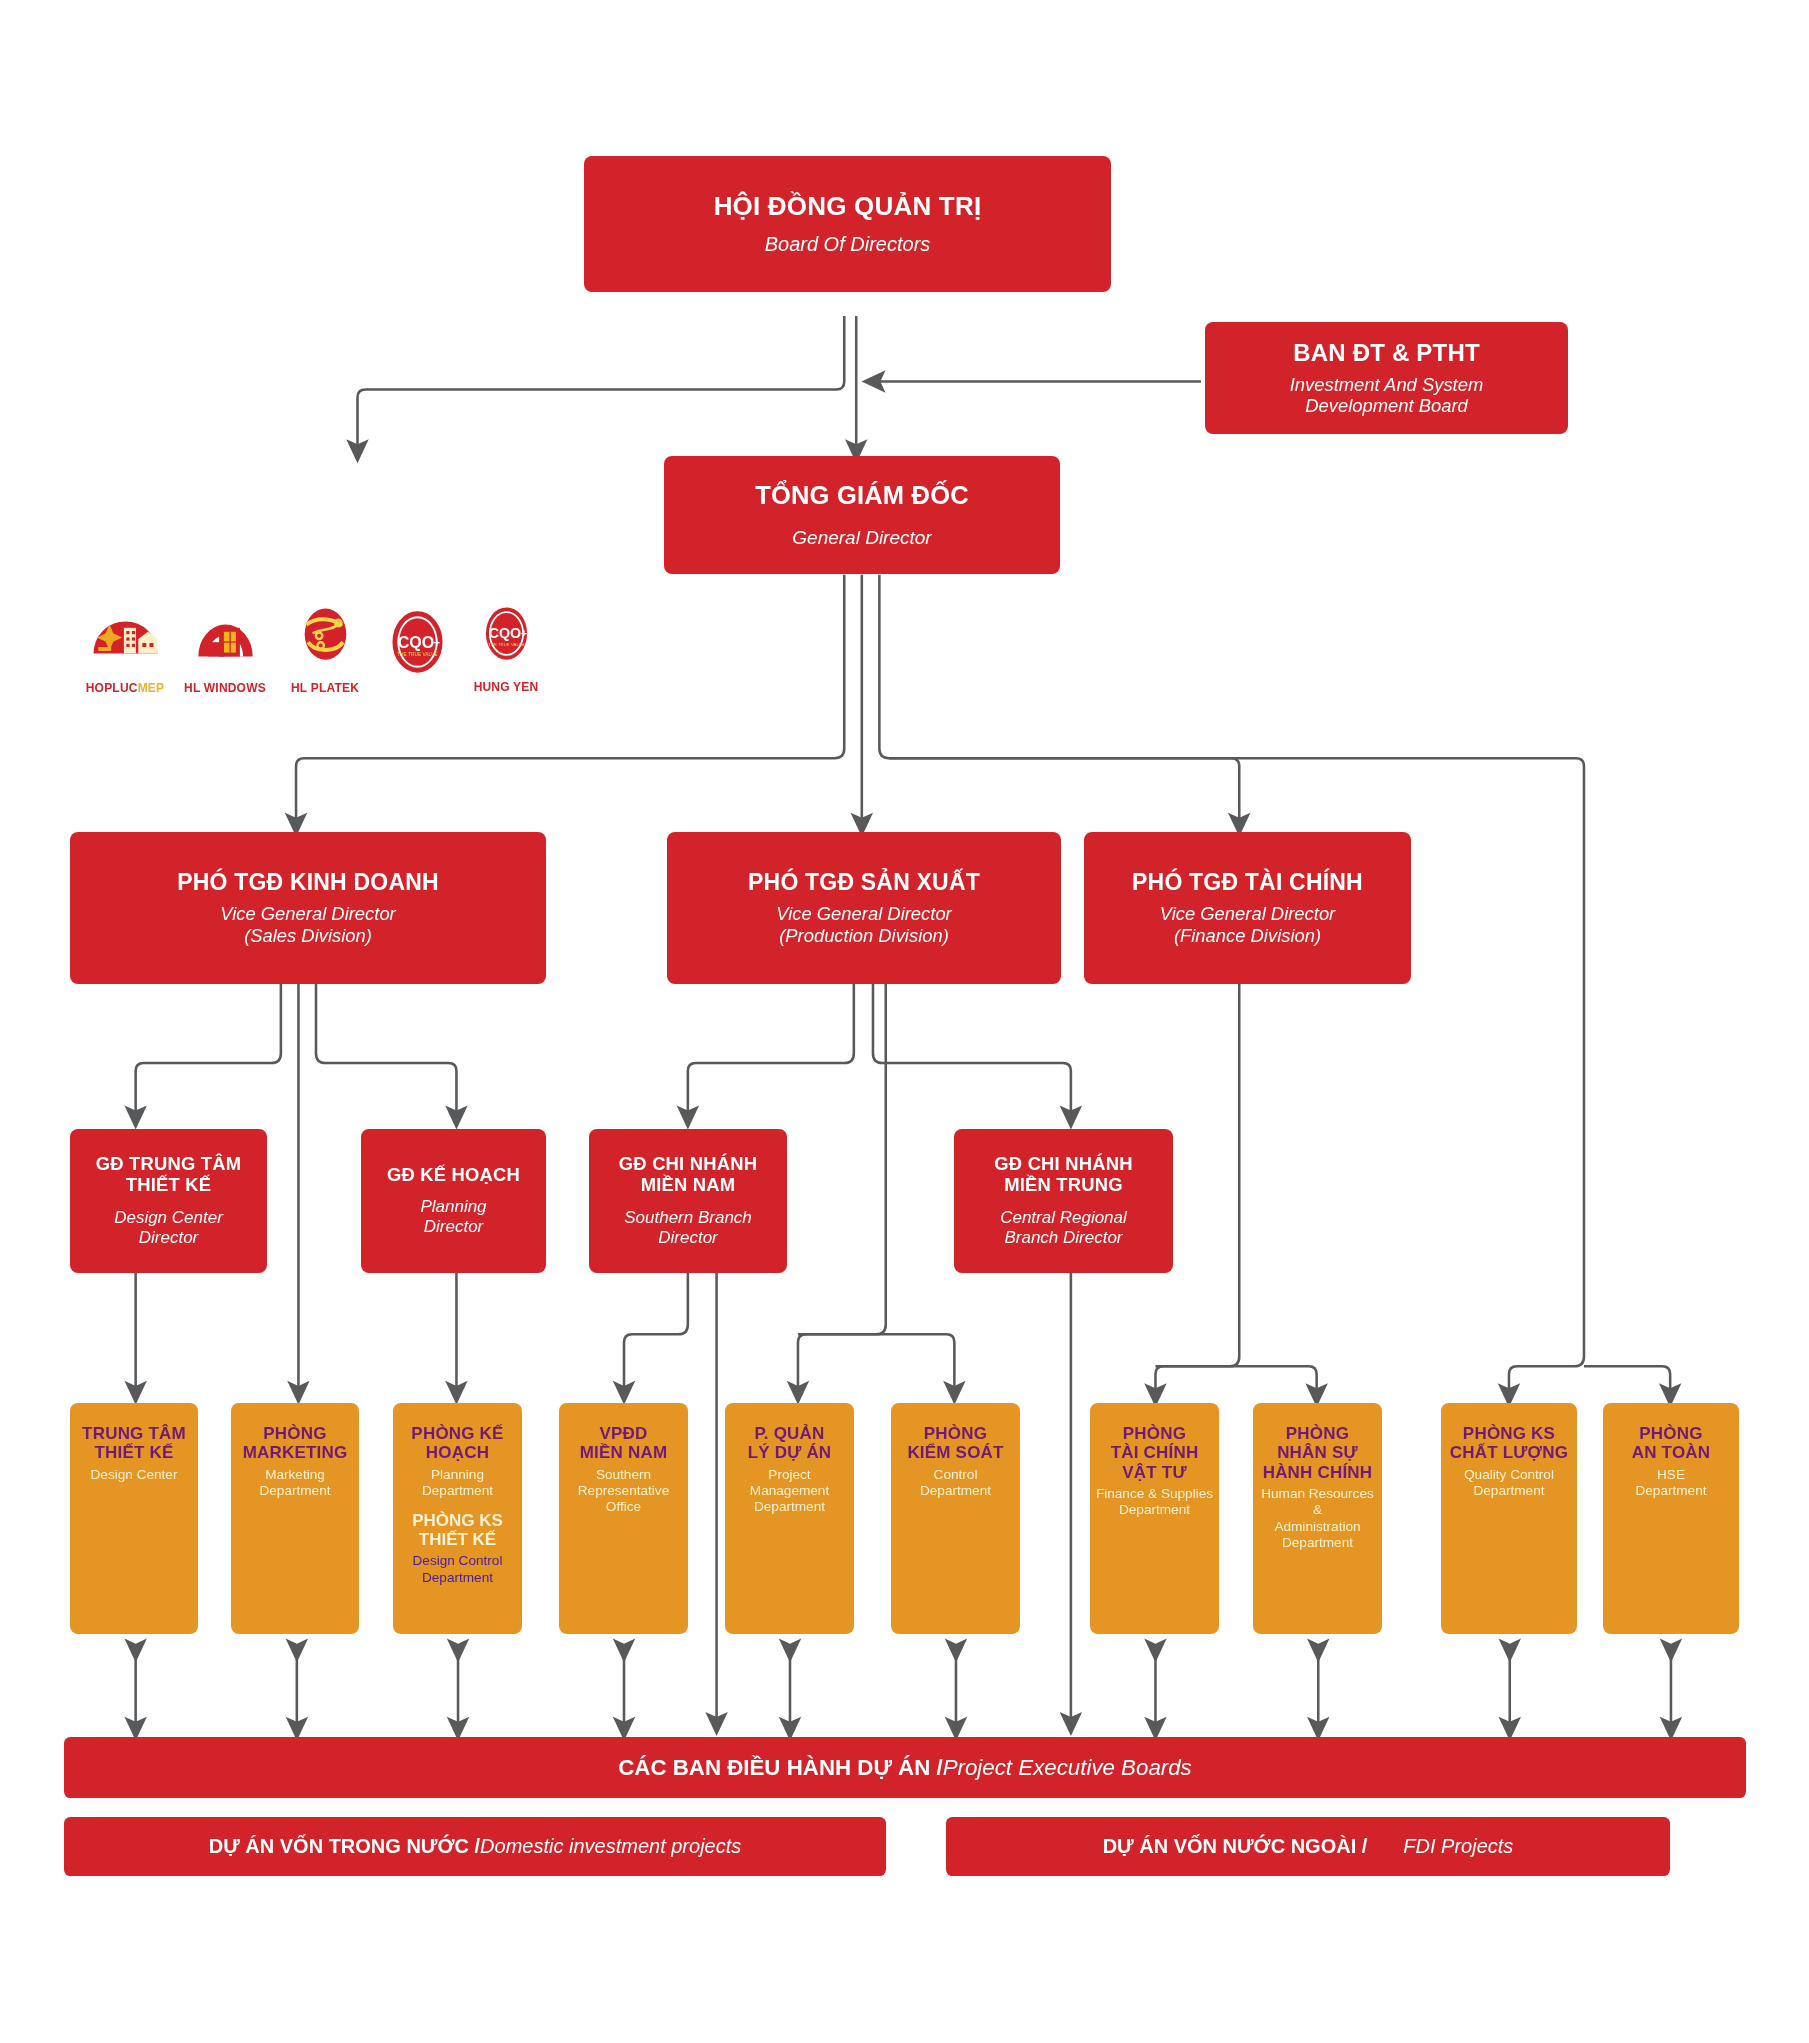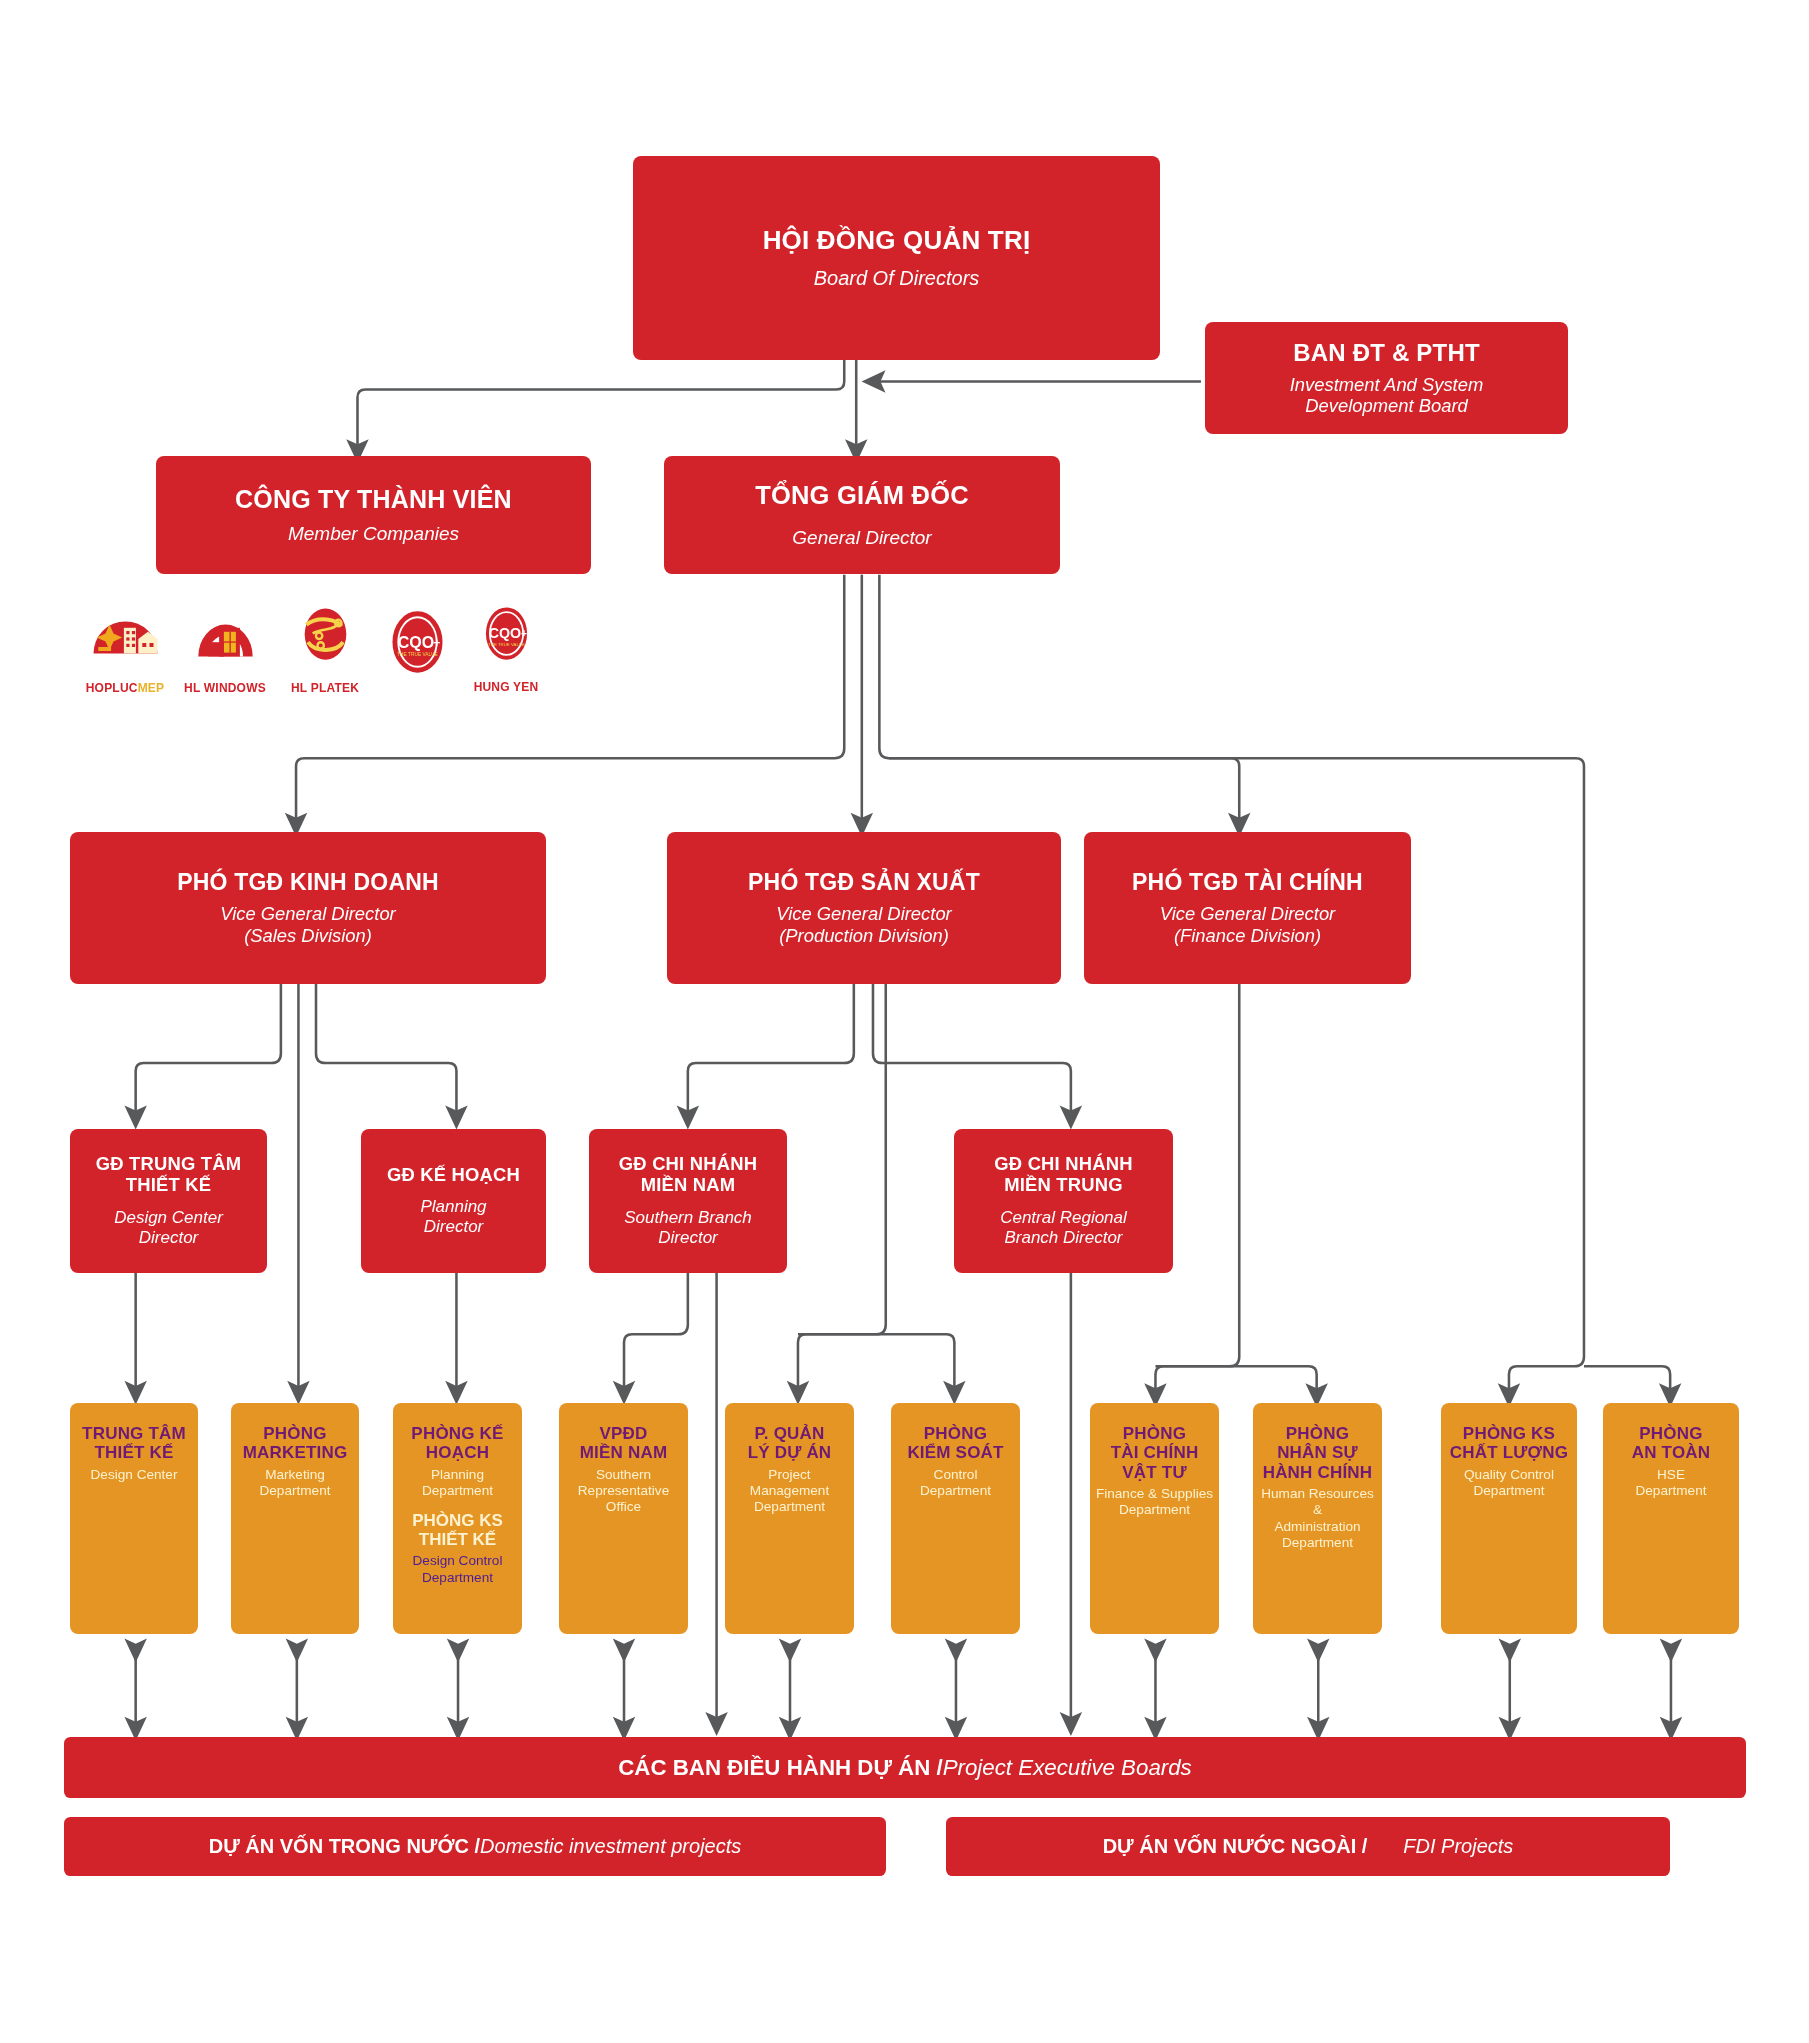--- a/index.html
+++ b/index.html
@@ -9,21 +9,21 @@
   .node{position:absolute;box-sizing:border-box;display:flex;flex-direction:column;
         align-items:center;justify-content:center;text-align:center;border-radius:8px;}
   .red{background:#d2232a;color:#ffffff;}
   .orange{background:#e59524;}
   .t-vn{font-weight:bold;letter-spacing:0.2px;line-height:1.14;}
   .t-en{font-style:italic;line-height:1.18;}
   .orange .t-vn{color:#701a75;font-weight:bold;letter-spacing:0.2px;line-height:1.14;}
   .orange .t-en{color:#fdf2cf;font-style:normal;line-height:1.2;}
 
   
-  #bod{left:633px;top:156px;width:527px;height:204px;}
+  #bod{left:584px;top:156px;width:527px;height:136px;}
   #bod .t-vn{font-size:26px;}
   #bod .t-en{font-size:20px;margin-top:11.2px;}
 
   #ban{left:1205px;top:322px;width:363px;height:112px;}
   #ban .t-vn{font-size:24px;}
   #ban .t-en{font-size:18.4px;margin-top:7.2px;}
 
   #member{left:156px;top:456px;width:435px;height:118px;}
   #member .t-vn{font-size:25px;}
   #member .t-en{font-size:19px;margin-top:9.6px;}
@@ -153,24 +153,20 @@
   <div class="node red" id="bod">
     <div class="t-vn">HỘI ĐỒNG QUẢN TRỊ</div>
     <div class="t-en">Board Of Directors</div>
   </div>
 
   <div class="node red" id="ban">
     <div class="t-vn">BAN ĐT &amp; PTHT</div>
     <div class="t-en multiline">Investment And System<br>Development Board</div>
   </div>
 
-  <div class="node red" id="member">
-    <div class="t-vn">CÔNG TY THÀNH VIÊN</div>
-    <div class="t-en">Member Companies</div>
-  </div>
 
   <div class="node red" id="tgd">
     <div class="t-vn">TỔNG GIÁM ĐỐC</div>
     <div class="t-en">General Director</div>
   </div>
 
   <div id="logos">
 
     <div class="logo" style="left:0px;top:0px;">
       <svg width="77" height="56" viewBox="0 0 96 70">

